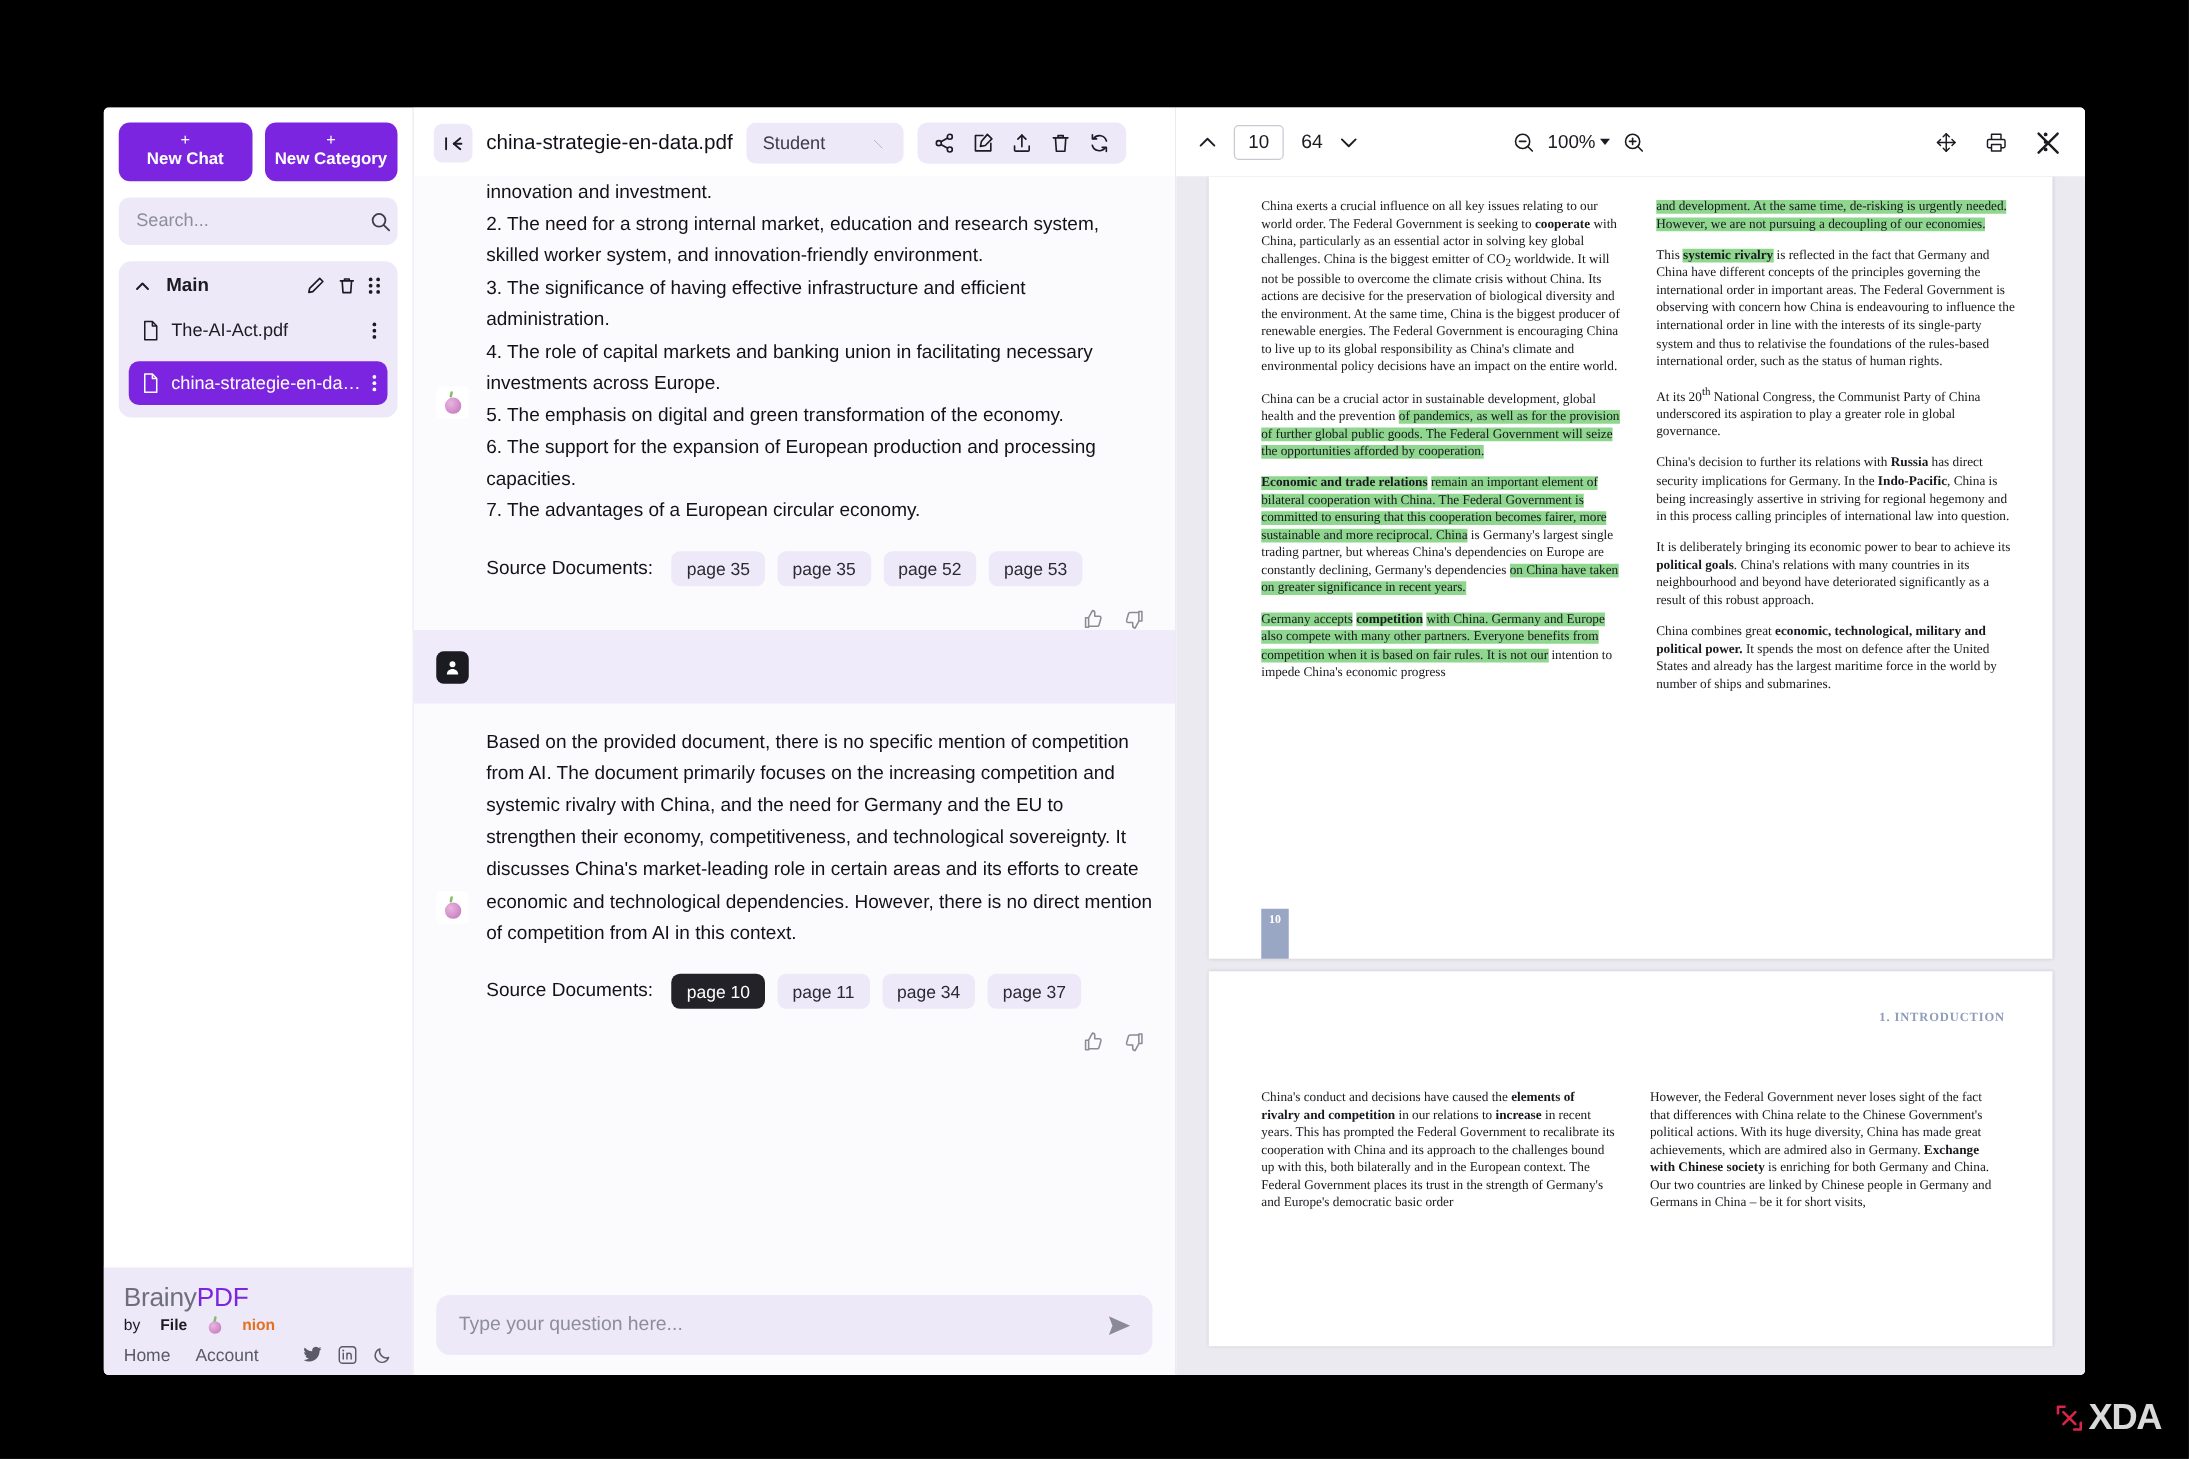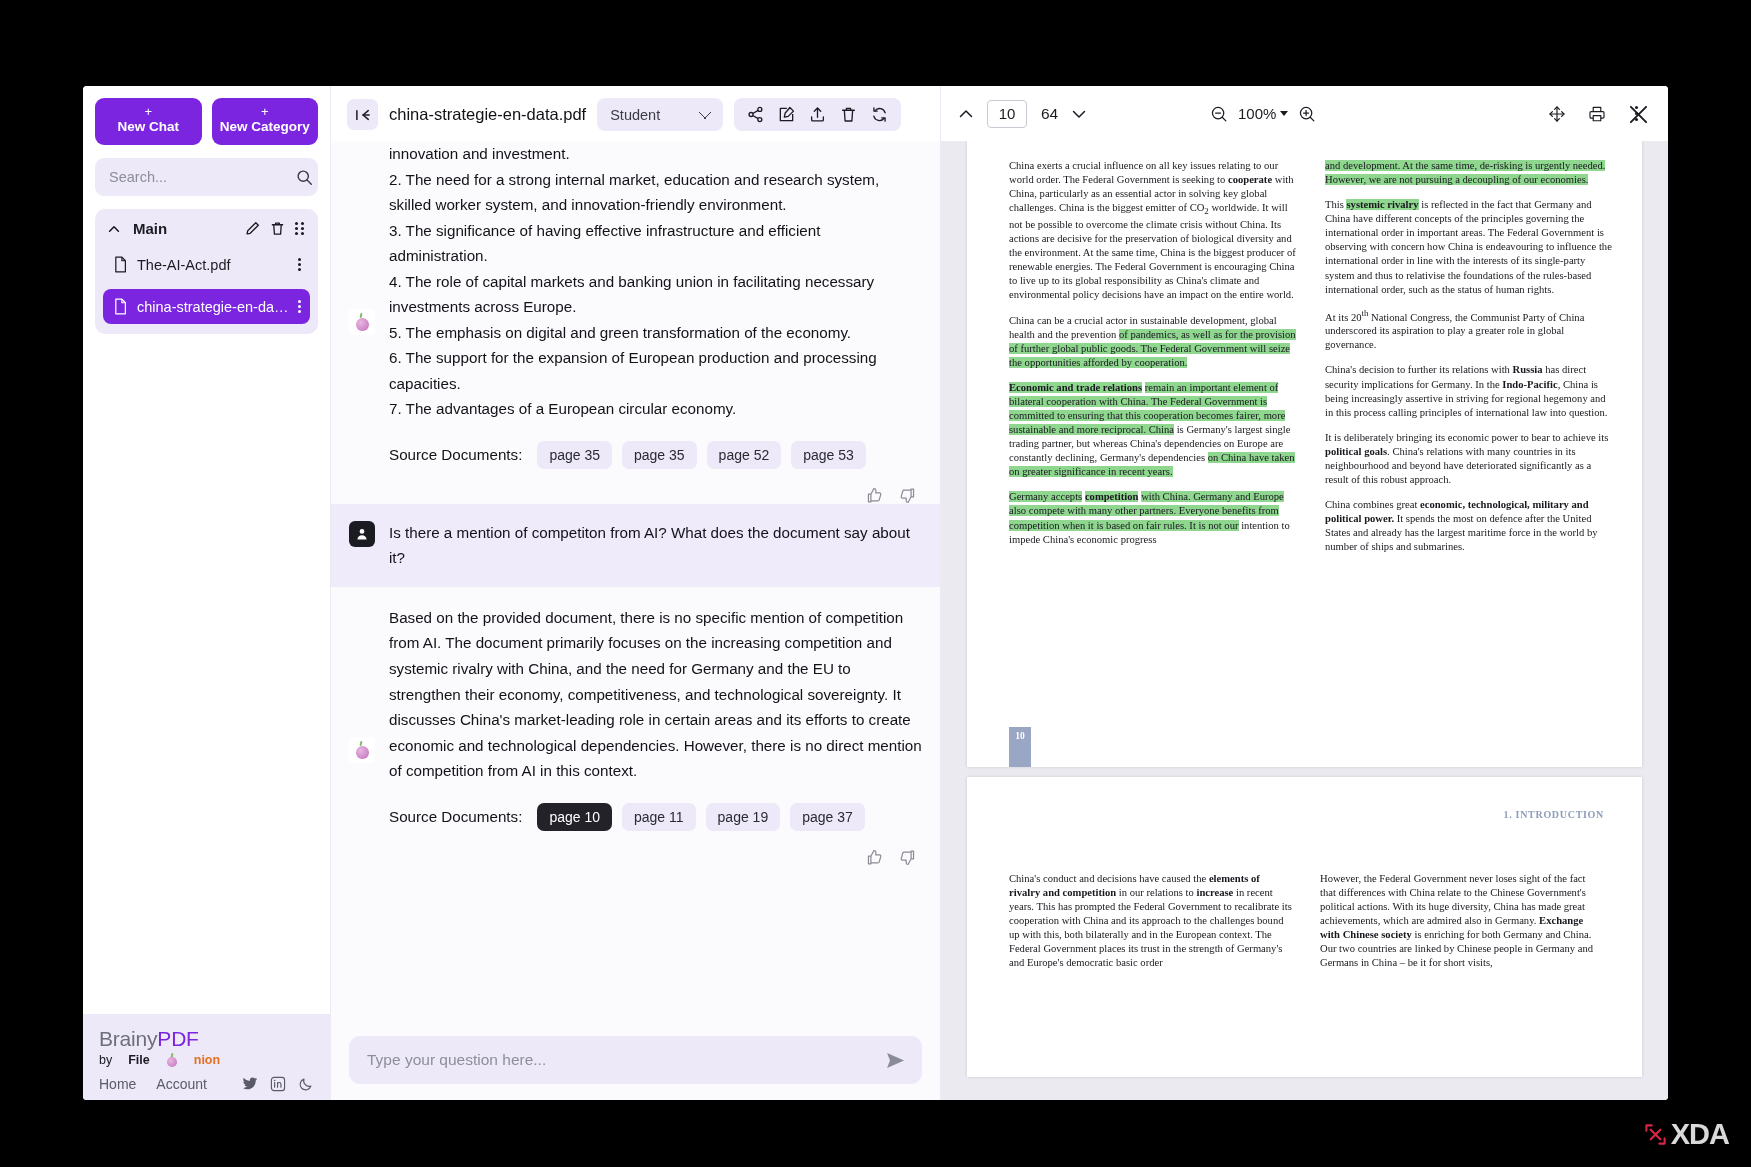--- a/index.html
+++ b/index.html
@@ -481,41 +481,38 @@
 
       <div class="msg msg-user">
         <div class="avatar-col">
           <div class="user-avatar">
             <svg viewBox="0 0 16 16" fill="#ffffff">
               <circle cx="8" cy="5" r="2.7"></circle>
                 <path d="M2.8 14.4c0-2.9 2.3-5 5.2-5s5.2 2.1 5.2 5z"></path>
             </svg>
           </div>
         </div>
-        <div class="msg-content">
-          <div class="msg-text">Is there a mention of competiton from AI? What does the document say about it?</div>
-        </div>
       </div>
 
       <div class="msg msg-bot" style="padding-top:18px;">
         <div class="avatar-col">
           <div class="bot-avatar" style="top:145px;">
             <span class="onion">
                 <span class="sprout"></span>
                 <span class="bulb"></span>
               </span>
           </div>
         </div>
         <div class="msg-content">
           <div class="msg-text">Based on the provided document, there is no specific mention of competition from AI. The document primarily focuses on the increasing competition and systemic rivalry with China, and the need for Germany and the EU to strengthen their economy, competitiveness, and technological sovereignty. It discusses China's market-leading role in certain areas and its efforts to create economic and technological dependencies. However, there is no direct mention of competition from AI in this context.</div>
           <div class="srcrow">
             <span class="srclabel">Source Documents:</span>
             <button class="srcchip sel">page 10</button>
             <button class="srcchip">page 11</button>
-            <button class="srcchip">page 19</button>
+            <button class="srcchip">page 34</button>
             <button class="srcchip">page 37</button>
           </div>
           <div class="fbrow">
             <svg viewBox="0 0 18 18" fill="none" stroke="#8b8b97" stroke-width="1.3" stroke-linejoin="round">
               <path d="M5.2 7.6v8.1H2.6V7.6zM5.2 7.6l3.2-6c1.2 0 2 .8 2 1.9v2.8h3.9c.9 0 1.6.9 1.3 1.8l-1.6 5.6c-.2.7-.8 1.1-1.5 1.1H5.2"></path>
             </svg>
             <svg viewBox="0 0 18 18" fill="none" stroke="#8b8b97" stroke-width="1.3" stroke-linejoin="round">
               <path d="M12.8 10.4V2.3h2.6v8.1zM12.8 10.4l-3.2 6c-1.2 0-2-.8-2-1.9v-2.8H3.7c-.9 0-1.6-.9-1.3-1.8l1.6-5.6c.2-.7.8-1.1 1.5-1.1h7.3"></path>
             </svg>
           </div>

